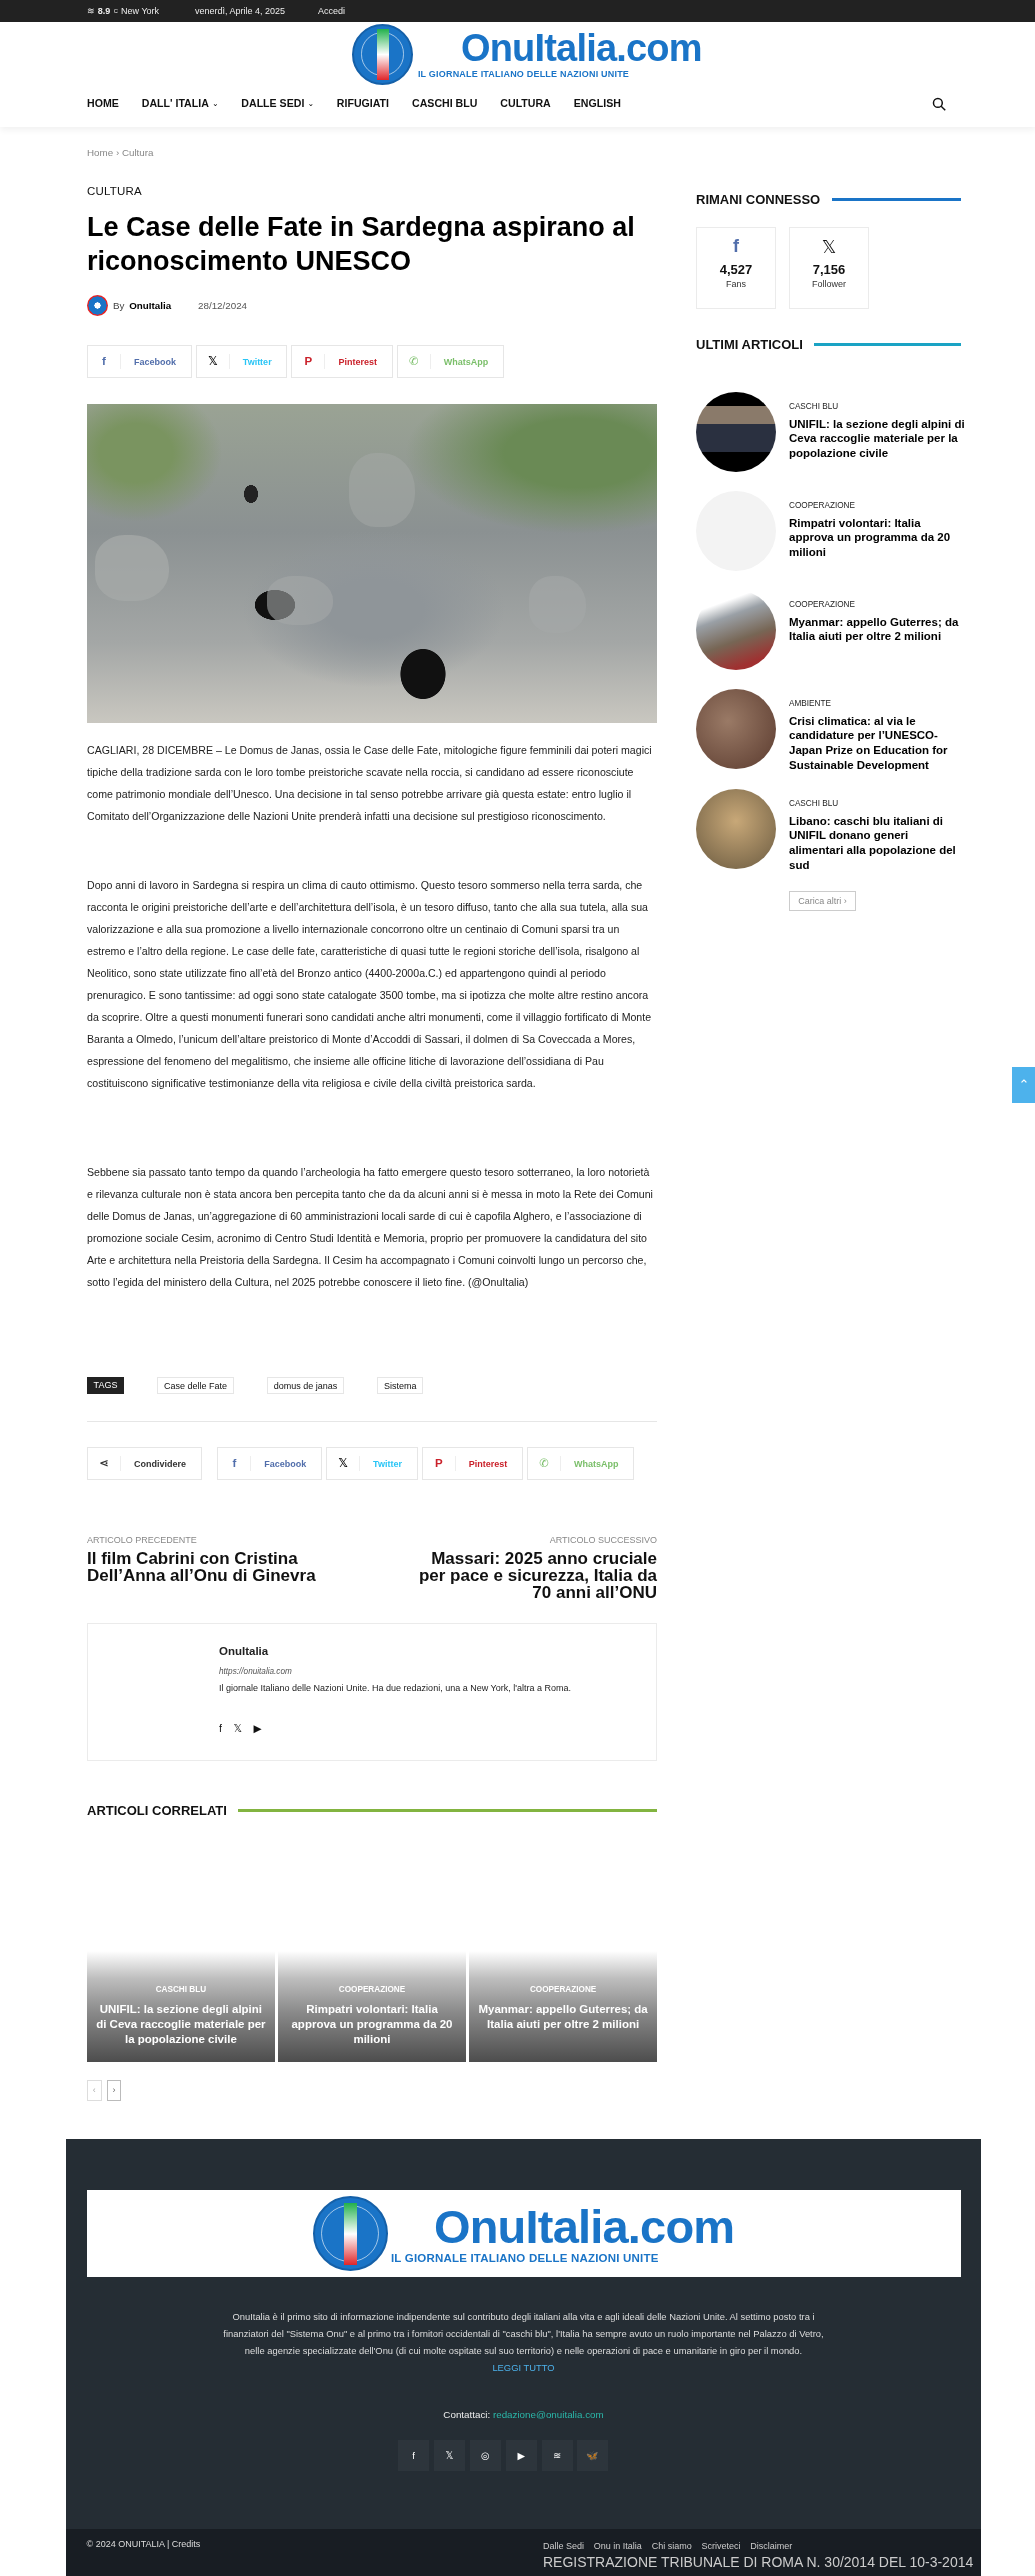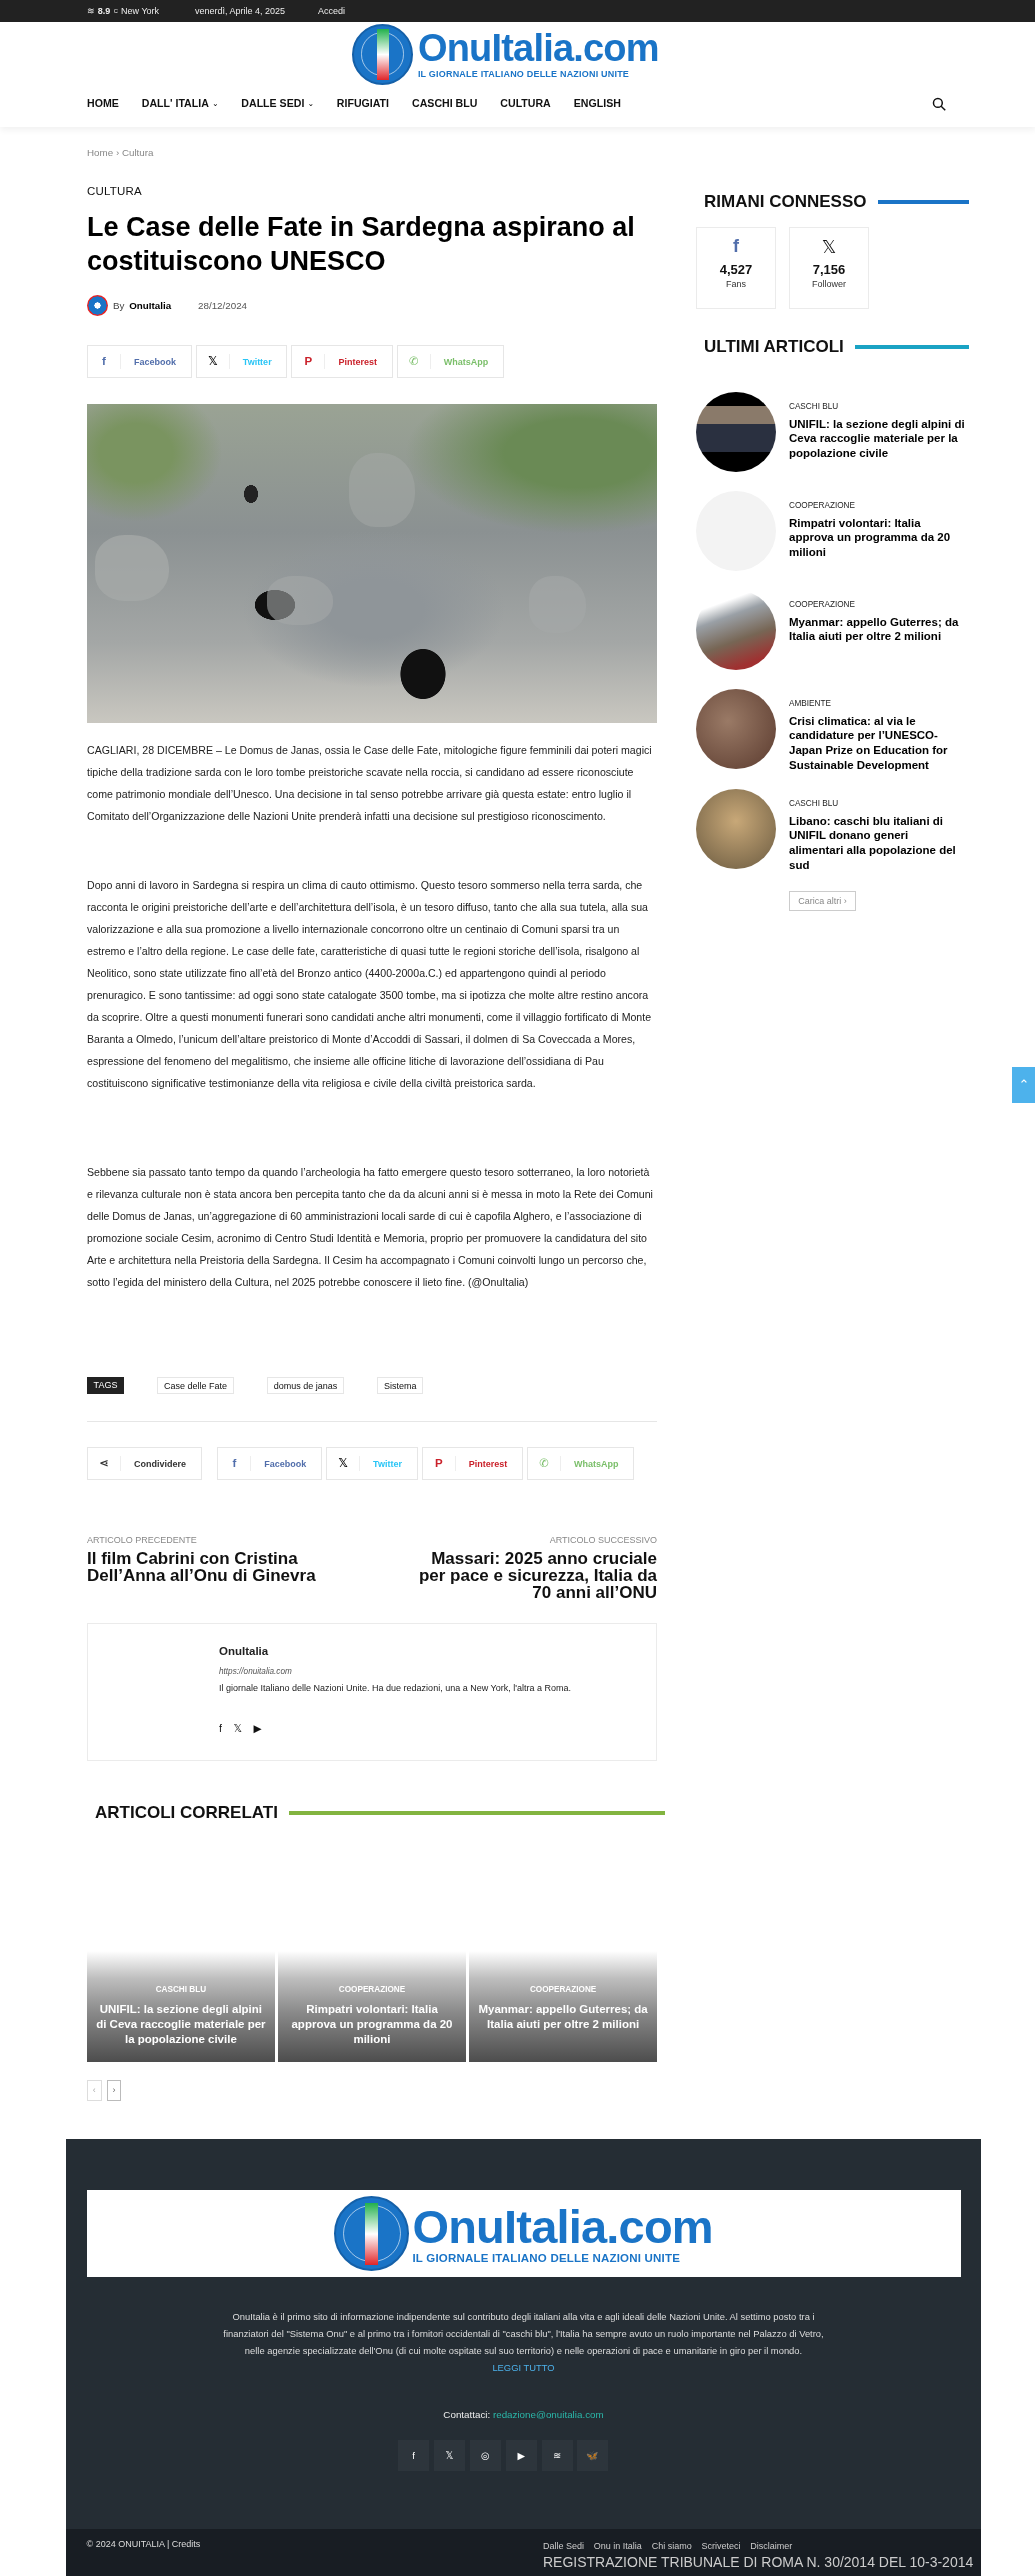--- a/index.html
+++ b/index.html
@@ -12,21 +12,21 @@
   .topbar .weather b { font-weight: 700; }
   .topbar .weather sup { font-size: 5.7px; }
   .topbar .date { width: 123px; }
 
   
   .header { height: 105px; position: relative; box-shadow: 0 3.3px 6.6px rgba(0,0,0,0.06); }
   .logo { position: absolute; left: 352px; top: 1.6px; display: flex; align-items: center; gap: 4.9px; }
   .globe { width: 61px; height: 61px; border-radius: 50%; background: #1a74c7; position: relative; overflow: hidden; border: 2.5px solid #1560a8; }
   .globe::before { content: ""; position: absolute; inset: 6.6px; border-radius: 50%; border: 1.6px solid rgba(255,255,255,0.6); }
   .globe::after { content: ""; position: absolute; left: 23px; top: 3.3px; width: 11.5px; height: 51px; background: linear-gradient(#22b14c, #fff 50%, #e0262a); }
-  .logo-text .big { font-size: 38px; font-weight: 700; color: #1a74c7; line-height: 1; letter-spacing: -0.8px; }
+  .logo-text .big { font-size: 38px; font-weight: 700; color: #1a74c7; line-height: 1; letter-spacing: -0.8px; margin-left: 43px; }
   .logo-text .small { font-size: 9px; font-weight: 700; color: #1a74c7; margin-top: 1.6px; letter-spacing: 0.2px; }
   .nav { position: absolute; left: 87px; top: 75px; display: flex; gap: 23px; font-size: 10.6px; font-weight: 700; }
   .nav .item { display: flex; align-items: center; gap: 3.3px; }
   .nav .chev { font-size: 7.4px; }
   .search-btn { position: absolute; left: 932px; top: 97px; width: 18px; height: 18px; }
   .wrap { position: relative; width: 1036px; }
 
   .breadcrumb { position: absolute; left: 87px; top: 147px; font-size: 9.8px; color: #888; }
   .cat-label { position: absolute; left: 87px; top: 185px; font-size: 11.5px; color: #111; letter-spacing: 0.2px; }
   .title { position: absolute; left: 87px; top: 211px; width: 573px; font-size: 27px; font-weight: 700; line-height: 1.25; color: #000; }
@@ -64,21 +64,21 @@
   .pn-title { font-size: 17px; font-weight: 700; line-height: 17px; margin-top: 4.9px; color: #111; }
   .pn-left { position: absolute; left: 0; top: 0; width: 270px; }
   .pn-right { position: absolute; right: 0; top: 0; width: 246px; text-align: right; }
 
   .author-box { position: absolute; left: 87px; top: 1623px; width: 570px; height: 138px; border: 0.8px solid #ebebeb; }
   .author-box .name { position: absolute; left: 131px; top: 21px; font-size: 11.5px; font-weight: 700; color: #222; }
   .author-box .url { position: absolute; left: 131px; top: 43px; font-size: 8.2px; font-style: italic; color: #555; }
   .author-box .desc { position: absolute; left: 131px; top: 57px; width: 409px; font-size: 9px; line-height: 15.6px; color: #222; }
   .author-box .socials { position: absolute; left: 131px; top: 98px; display: flex; gap: 11.5px; font-size: 10.6px; }
 
-  .section-head { position: absolute; display: flex; align-items: center; font-size: 17px; font-weight: 700; color: #111; margin-left: 8px; }
+  .section-head { position: absolute; display: flex; align-items: center; font-size: 13px; font-weight: 700; color: #111; }
   .section-head .bar { height: 3.3px; margin-left: 11.5px; flex: 1; }
 
   .related { position: absolute; left: 87px; top: 1951px; width: 570px; display: flex; gap: 3.3px; }
   .rel-card { width: 188px; height: 111px; background: linear-gradient(#fff 0%, #bdbdbd 25%, #8a8a8a 55%, #4d4d4d 100%); color: #fff; text-align: center; padding: 34px 6.6px 0; }
   .rel-card .cat { font-size: 8.2px; font-weight: 700; }
   .rel-card .t { font-size: 11.5px; font-weight: 700; line-height: 14.7px; margin-top: 8.2px; }
   .pager { position: absolute; left: 87px; top: 2080px; display: flex; gap: 4.9px; }
   .pager div { width: 14.7px; height: 20.5px; border: 0.8px solid #ddd; font-size: 9px; color: #aaa; text-align: center; line-height: 19px; }
   .pager .next { border-color: #bbb; color: #666; }
 
@@ -175,21 +175,21 @@
 <div style="position:absolute; left:0; top:0; width:1036px; height:2576px; pointer-events:none;">
   <div style="pointer-events:auto;">
 
   <div class="breadcrumb">
     <a href="#">Home</a>
     <span>›</span>
     <a href="#">Cultura</a>
   </div>
 
   <a href="#" class="cat-label">CULTURA</a>
-  <h1 class="title">Le Case delle Fate in Sardegna aspirano al costituiscono UNESCO</h1>
+  <h1 class="title">Le Case delle Fate in Sardegna aspirano al riconoscimento UNESCO</h1>
 
   <div class="byline">
     <div class="avatar"></div>
     <span>By</span>
     <b><a href="#">OnuItalia</a></b>
     <span class="date">28/12/2024</span>
   </div>
 
   <div class="share-row" style="top:345px;">
     <a href="#" class="share-btn fb">

